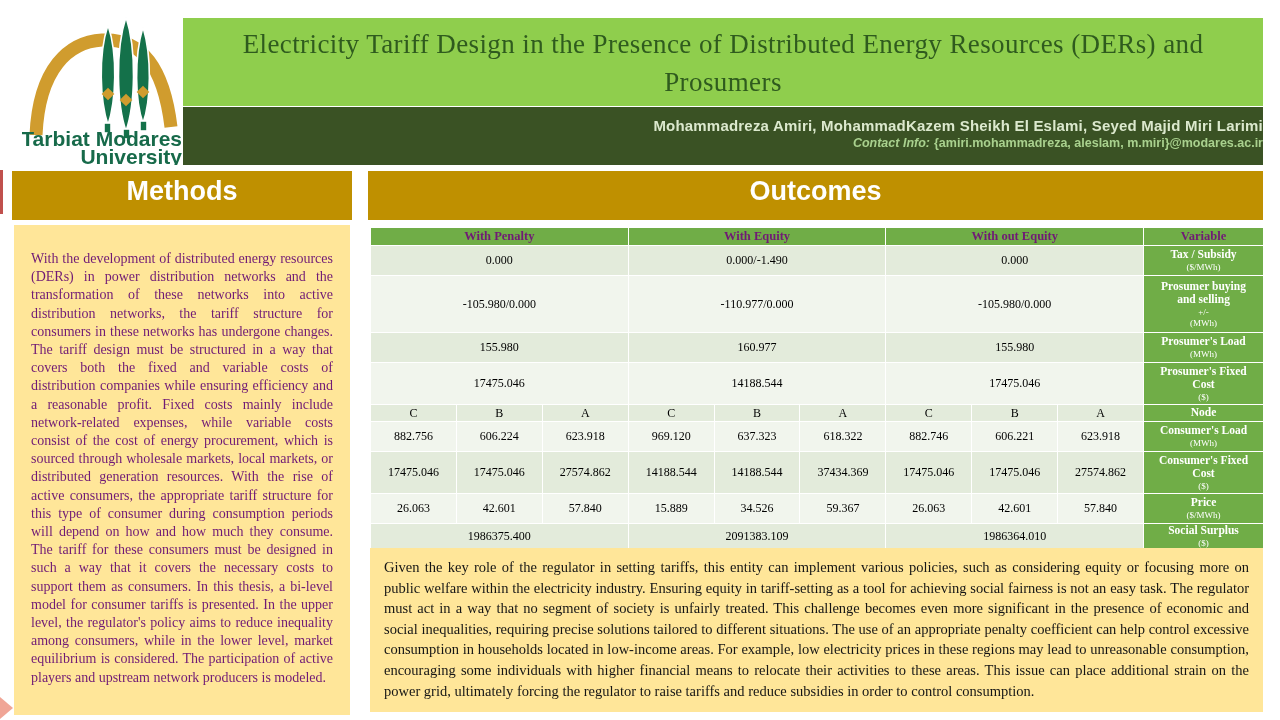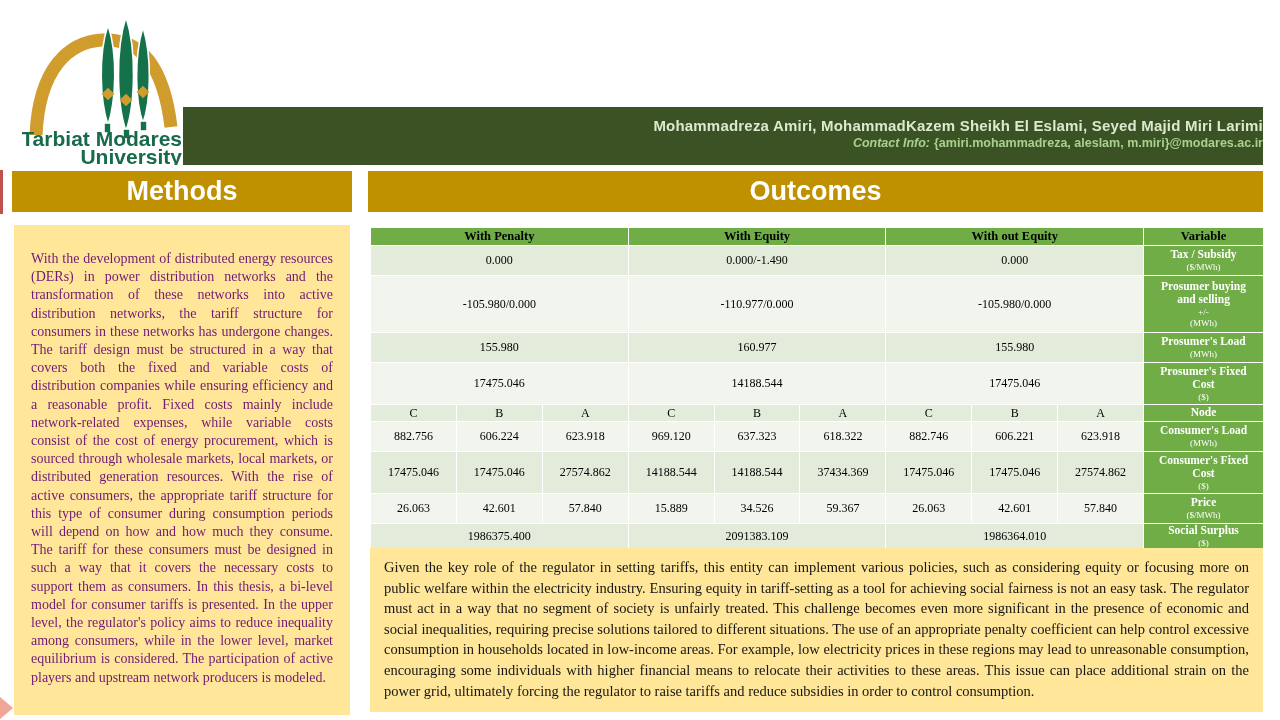--- a/index.html
+++ b/index.html
@@ -11,35 +11,35 @@
   .title-banner{position:absolute;left:183px;top:18px;width:1080px;height:88px;background:#8FCE4D;
     color:#2F5B1E;font-family:"Liberation Serif",serif;text-align:center;}
   .title-line1{font-size:27px;padding-top:11px;letter-spacing:.4px;}
   .title-line2{font-size:27px;padding-top:7px;letter-spacing:.4px;}
   .authors-bar{position:absolute;left:183px;top:107px;width:1080px;height:58px;background:#3A5224;text-align:right;}
   .authors{margin-top:10px;font-size:15px;font-weight:bold;color:#DCE9CE;letter-spacing:.2px;}
   .contact{margin-top:2px;font-size:12.5px;font-weight:bold;color:#A9D18E;}
   .contact-label{font-style:italic;margin-right:4px;}
 
   
-  .section-header{position:absolute;top:171px;height:41px;background:#BF9000;color:#fff;
+  .section-header{position:absolute;top:171px;height:49px;background:#BF9000;color:#fff;
     font-weight:bold;font-size:27px;text-align:center;line-height:41px;}
   .methods-header{left:12px;width:340px;}
   .outcomes-header{left:368px;width:895px;}
 
   
   .methods-body{position:absolute;left:14px;top:225px;width:336px;height:490px;background:#FFE699;
     box-sizing:border-box;padding:25px 17px;font-family:"Liberation Serif",serif;font-size:14px;
     line-height:18.2px;text-align:justify;color:#701a75;}
 
   
   .results-table{position:absolute;left:370px;top:227px;width:893px;border-collapse:collapse;
     table-layout:fixed;font-family:"Liberation Serif",serif;}
   .results-table th,.results-table td{border:1.5px solid #fff;padding:0;text-align:center;vertical-align:middle;}
-  .results-table thead th{background:#70AD47;color:#000000;font-size:12.5px;font-weight:bold;height:17px;}
+  .results-table thead th{background:#70AD47;color:#701a75;font-size:12.5px;font-weight:bold;height:17px;}
   .results-table td.num{font-size:12px;color:#000000;}
   tr.dark td.num{background:#E3EBDB;}
   tr.light td.num{background:#F1F5ED;}
   .results-table td.var-cell{background:#70AD47;color:#fff;}
   .var-main{font-size:11.5px;font-weight:bold;line-height:13.5px;}
   .var-unit{font-size:9px;line-height:11px;}
 
   
   .outcomes-text{position:absolute;left:370px;top:548px;width:893px;height:164px;background:#FFE699;
     box-sizing:border-box;padding:9px 14px 8px 14px;font-family:"Liberation Serif",serif;font-size:14.5px;
@@ -71,20 +71,24 @@
       <g fill="#D09C2E">
         <rect x="81.5" y="76.5" width="9" height="9" transform="rotate(45 86 81)"></rect>
         <rect x="99.5" y="82.5" width="9" height="9" transform="rotate(45 104 87)"></rect>
         <rect x="116.5" y="74.5" width="9" height="9" transform="rotate(45 121 79)"></rect>
       </g>
       <text x="160" y="133" text-anchor="end" font-family="Liberation Sans, sans-serif" font-weight="bold" font-size="21" fill="#176A4A">Tarbiat Modares</text>
       <text x="160" y="151" text-anchor="end" font-family="Liberation Sans, sans-serif" font-weight="bold" font-size="21" fill="#176A4A">University</text>
     </svg>
   </div>
 
+  <div class="title-banner">
+    <div class="title-line1">Electricity Tariff Design in the Presence of Distributed Energy Resources (DERs) and</div>
+    <div class="title-line2">Prosumers</div>
+  </div>
 
   <div class="authors-bar">
     <div class="authors">Mohammadreza Amiri, MohammadKazem Sheikh El Eslami, Seyed Majid Miri Larimi</div>
     <div class="contact">
       <span class="contact-label">Contact Info:</span><span>{amiri.mohammadreza, aleslam, m.miri}@modares.ac.ir</span>
     </div>
   </div>
 
   <div class="section-header methods-header">
     <span>Methods</span>

